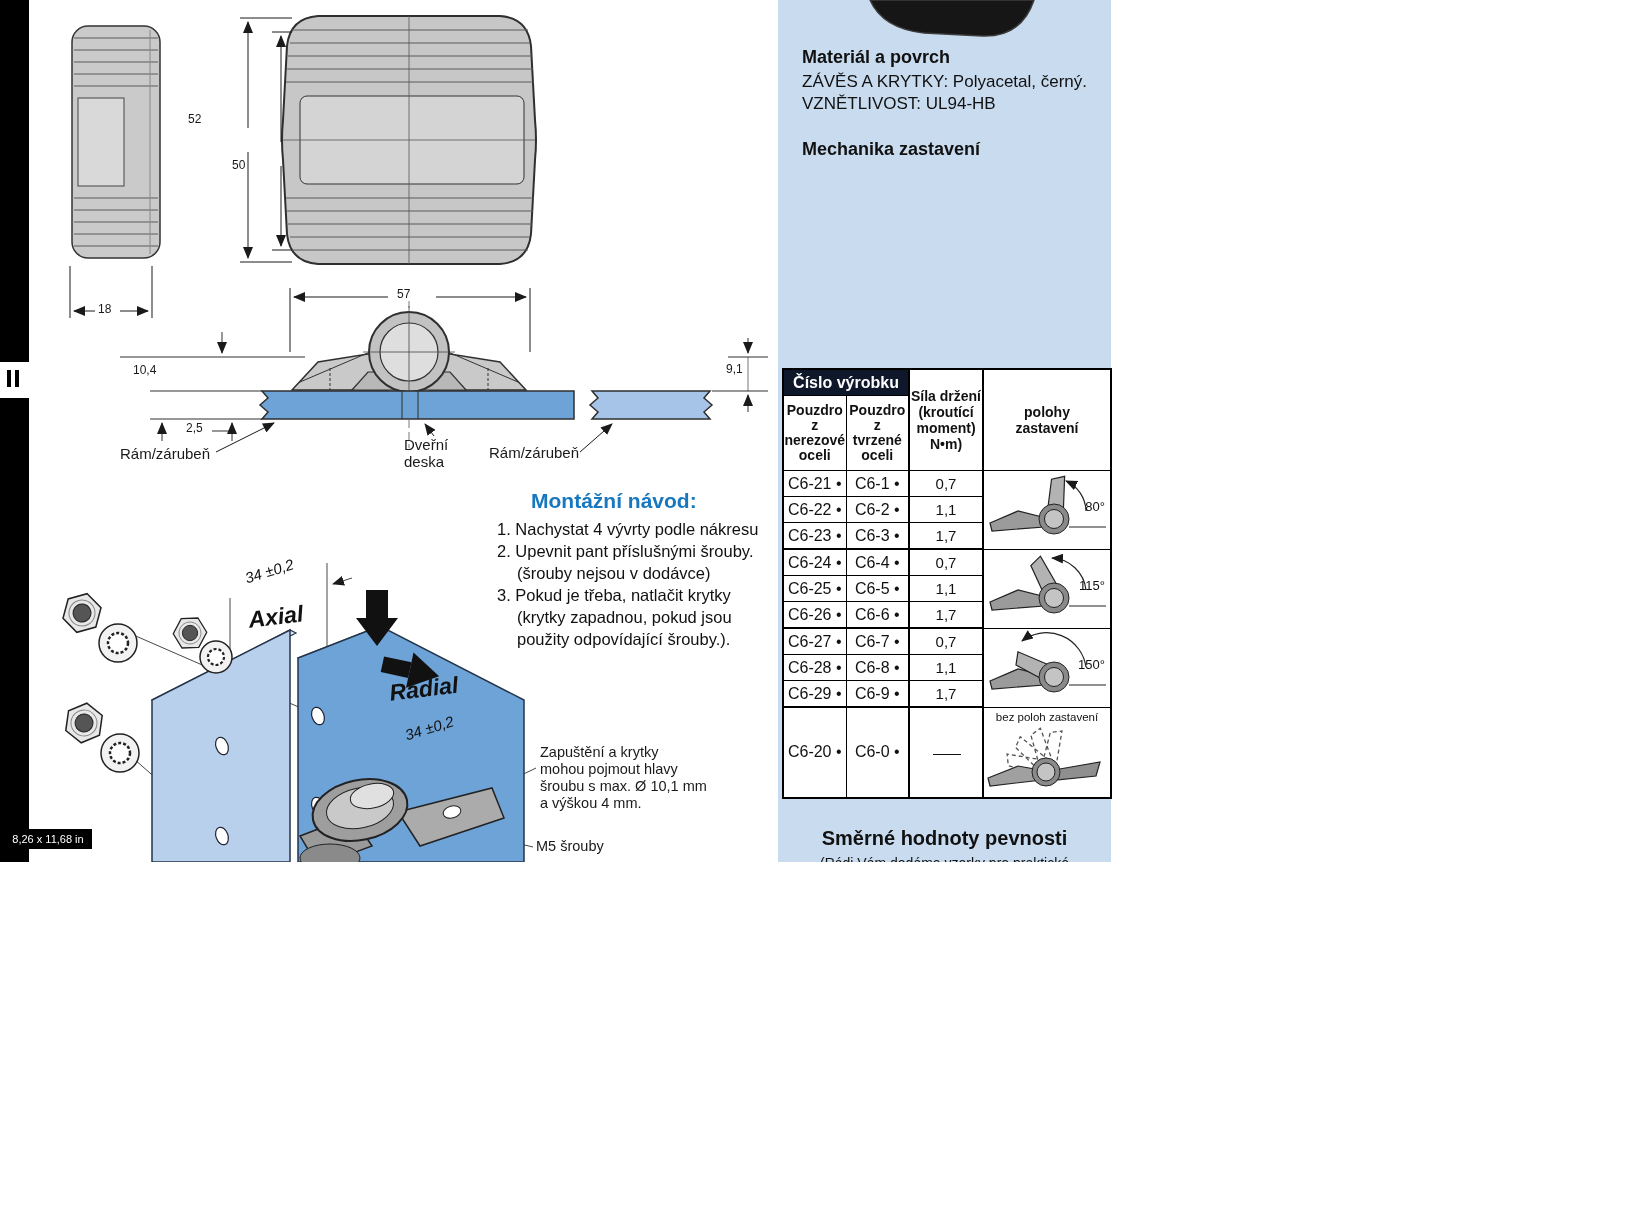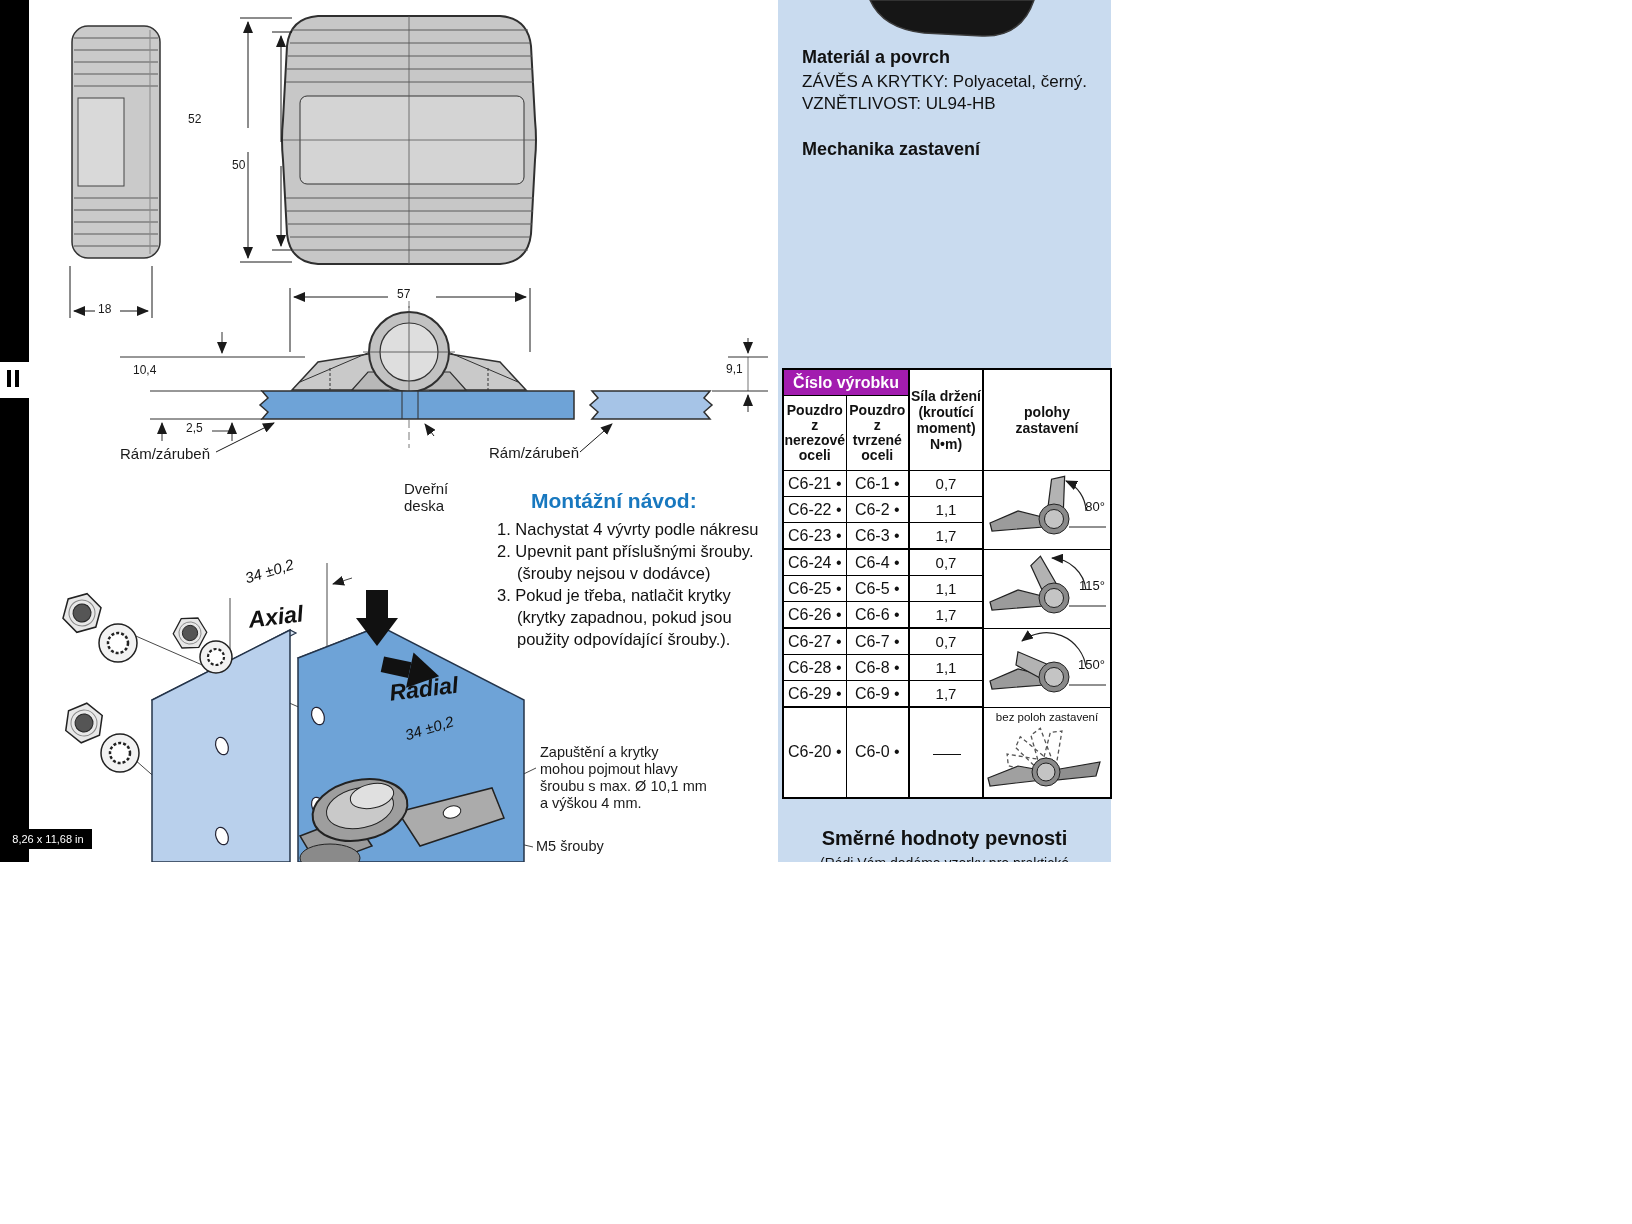--- a/index.html
+++ b/index.html
@@ -26,21 +26,21 @@
   .info-panel{left:778px;top:0;width:333px;height:862px;background:#c9dbef;overflow:hidden;}
   .h-info{font-size:18px;font-weight:bold;color:#111;}
   .info-text{font-size:17px;line-height:22px;color:#111;}
   .delivery{font-size:13.5px;line-height:19px;color:#111;}
   .strength{font-size:20px;font-weight:bold;text-align:center;width:333px;}
   .strength-sub{font-size:14px;text-align:center;width:333px;}
   
   .spec-table{position:absolute;left:782px;top:368px;width:330px;border-collapse:collapse;
               table-layout:fixed;border:2px solid #000;background:#fff;}
   .spec-table th,.spec-table td{border:1px solid #000;background:#fff;padding:0;text-align:center;vertical-align:middle;}
-  th.prod{background:#a21caf;color:#fff;font-size:16px;font-weight:bold;height:25px;}
+  th.prod{background:#0f172a;color:#fff;font-size:16px;font-weight:bold;height:25px;}
   th.sub{font-size:14px;font-weight:bold;line-height:15px;height:74px;white-space:pre-line;}
   th.bigsub{font-size:14px;font-weight:bold;line-height:16px;white-space:pre-line;}
   td.code{font-size:16px;height:25px;}
   td.val{font-size:15px;}
   tr.gend td{border-bottom:2px solid #000;}
   .br2{border-right:2px solid #000 !important;}
   td.poscell{position:relative;}
   .angle{position:absolute;right:5px;top:28px;font-size:13px;color:#111;}
   .bez{position:absolute;left:0;top:3px;width:100%;text-align:center;font-size:11.5px;color:#111;}
   .size-badge{left:4px;top:829px;width:88px;height:20px;background:#000;color:#fff;
@@ -263,21 +263,21 @@
   <span class="abs dim" style="left:232px;top:158px;">50</span>
   <span class="abs dim dim-bg" style="left:95px;top:302px;">18</span>
   <span class="abs dim dim-bg" style="left:394px;top:287px;">57</span>
   <span class="abs dim" style="left:133px;top:363px;">10,4</span>
   <span class="abs dim" style="left:186px;top:421px;">2,5</span>
   <span class="abs dim" style="left:726px;top:362px;">9,1</span>
   <span class="abs ital-dim" style="left:243px;top:570px;">34 ±0,2</span>
   <span class="abs ital-dim" style="left:403px;top:727px;">34 ±0,2</span>
 
   <span class="abs dlabel" style="left:120px;top:445px;">Rám/zárubeň</span>
-  <span class="abs dlabel pre" style="left:404px;top:436px;margin-top:44px;">Dveřní
+  <span class="abs dlabel pre" style="left:404px;top:436px;">Dveřní
 deska</span>
   <span class="abs dlabel" style="left:489px;top:444px;">Rám/zárubeň</span>
   <span class="abs axlabel" style="left:247px;top:607px;">Axial</span>
   <span class="abs axlabel" style="left:388px;top:680px;">Radial</span>
 
   <div class="abs inst-title" style="left:531px;top:489px;">Montážní návod:</div>
   <div class="abs" style="left:497px;top:518px;width:268px;">
     <div class="inst-line">1. Nachystat 4 vývrty podle nákresu</div>
     <div class="inst-line">2. Upevnit pant příslušnými šrouby.</div>
     <div class="inst-line ind">(šrouby nejsou v dodávce)</div>

